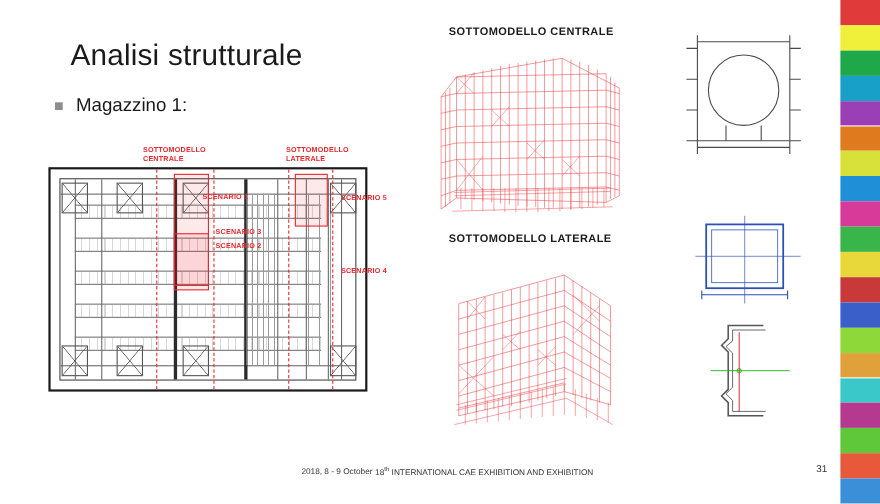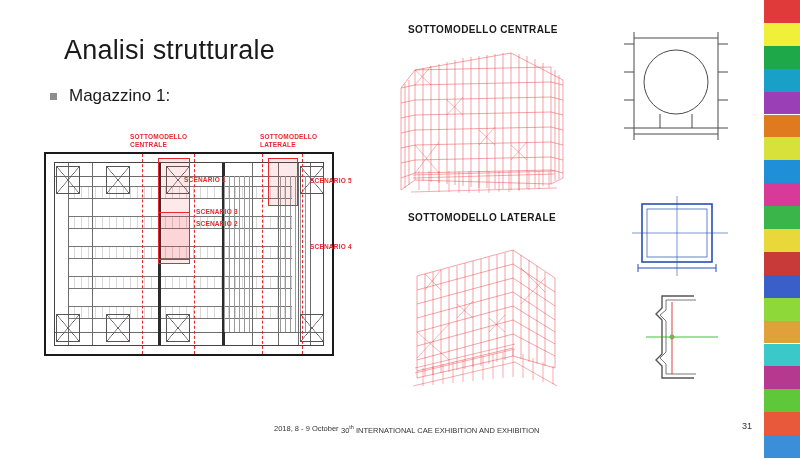--- a/index.html
+++ b/index.html
@@ -514,21 +514,21 @@
     <svg width="88" height="100" viewBox="0 0 88 100">
       <path d="M56,8 L24,8 L24,20 L18,26 L24,32 L24,66 L18,72 L24,78 L24,90 L56,90" stroke="#555" stroke-width="1.4" fill="none"></path>
       <path d="M58,12 L28,12 L28,22 L22,27 L28,33 L28,64 L22,70 L28,76 L28,86 L58,86" stroke="#555" stroke-width="0.8" fill="none"></path>
       <line x1="8" y1="49" x2="80" y2="49" stroke="#13b30a" stroke-width="0.8"></line>
       <line x1="34" y1="14" x2="34" y2="86" stroke="#d01414" stroke-width="0.8"></line>
       <circle cx="34" cy="49" r="2" stroke="#13b30a" stroke-width="0.8" fill="none"></circle>
     </svg>
   </div>
 
   <div class="footer-date">2018, 8 - 9 October</div>
-  <div class="footer-conf"><span>30</span><span class="sup">th</span><span> INTERNATIONAL CAE EXHIBITION AND EXHIBITION</span></div>
+  <div class="footer-conf"><span>18</span><span class="sup">th</span><span> INTERNATIONAL CAE EXHIBITION AND EXHIBITION</span></div>
   <div class="footer-page">31</div>
 
   <div class="colorstrip">
       <div class="cs-band" style="top: 0px; height: 22.9px; background: rgb(224, 58, 58);"></div>
       <div class="cs-band" style="top: 22.9px; height: 22.9px; background: rgb(240, 240, 58);"></div>
       <div class="cs-band" style="top: 45.8px; height: 22.9px; background: rgb(31, 168, 74);"></div>
       <div class="cs-band" style="top: 68.7px; height: 22.9px; background: rgb(24, 160, 200);"></div>
       <div class="cs-band" style="top: 91.6px; height: 22.9px; background: rgb(154, 63, 181);"></div>
       <div class="cs-band" style="top: 114.5px; height: 22.9px; background: rgb(224, 122, 31);"></div>
       <div class="cs-band" style="top: 137.4px; height: 22.9px; background: rgb(216, 224, 58);"></div>

